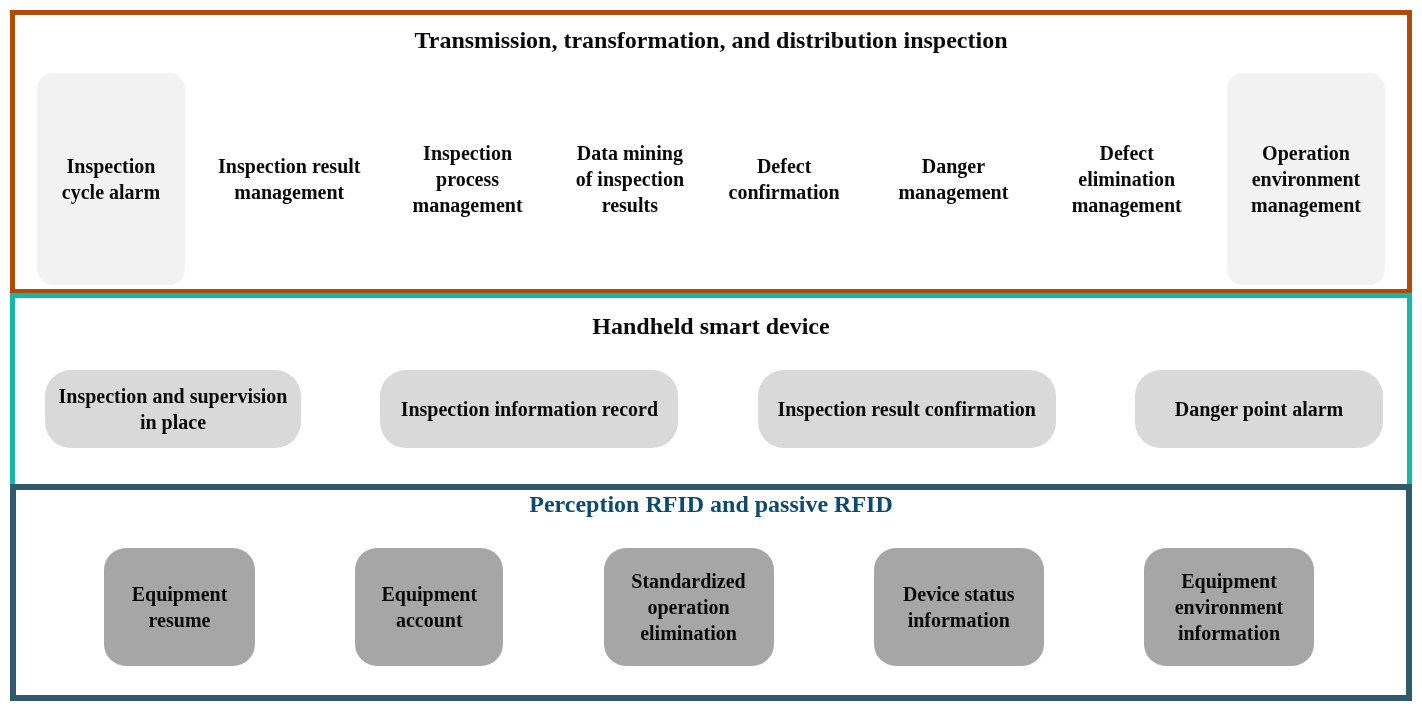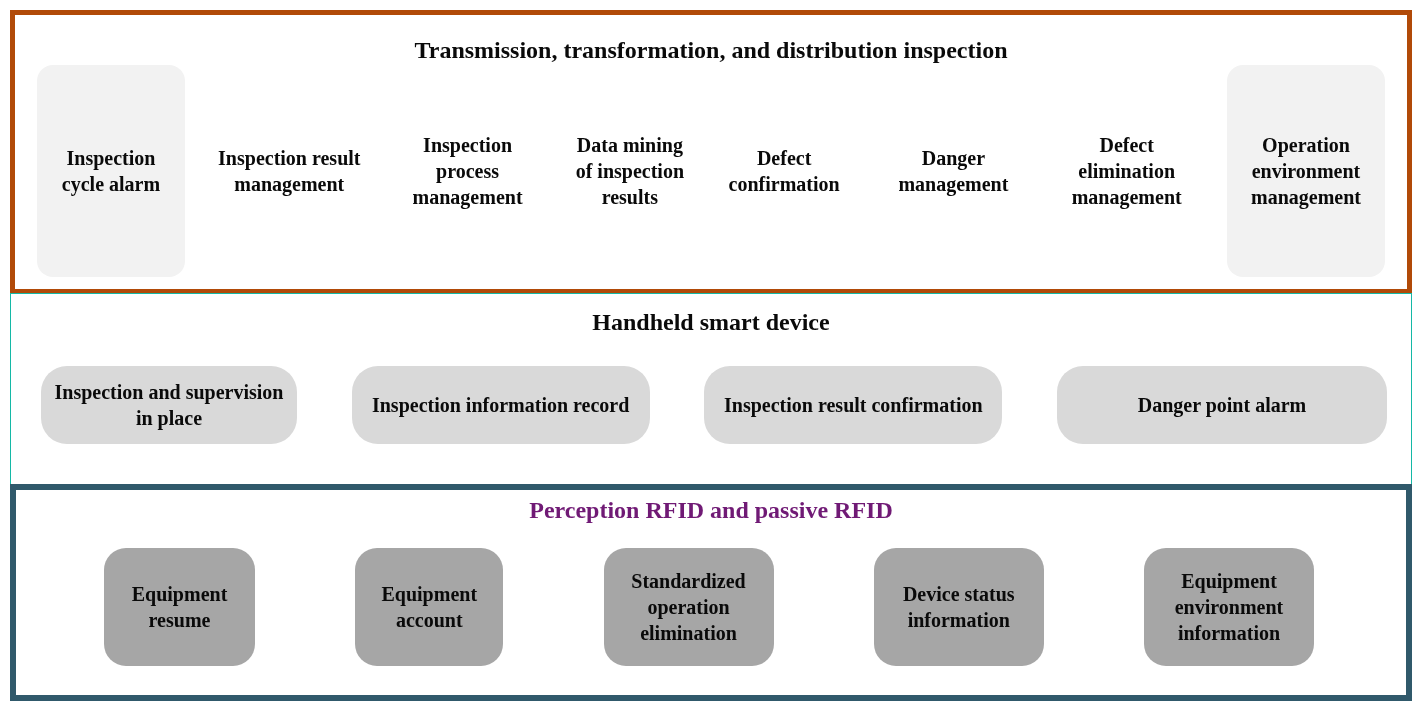--- a/index.html
+++ b/index.html
@@ -26,49 +26,49 @@
   }
   .panel-top {
     top: 10px;
     height: 284px;
     border: 5px solid #b14a08;
     z-index: 1;
   }
   .panel-mid {
     top: 293px;
     height: 198px;
-    border: 1px solid #14b8a6;
+    border: 5px solid #14b8a6;
     z-index: 1;
   }
   .panel-bottom {
     top: 484px;
     height: 217px;
     border: 6px solid #30596b;
     z-index: 2;
   }
   .panel-title {
     margin: 0;
     text-align: center;
     font-size: 24px;
     line-height: 1.2;
     font-weight: bold;
   }
-  .panel-top .panel-title { margin-top: 21px; color: #0a0a0a; }
+  .panel-top .panel-title { margin-top: 11px; color: #0a0a0a; }
   .panel-mid .panel-title { margin-top: 14px; color: #0a0a0a; }
-  .panel-bottom .panel-title { margin-top: 6px; color: #701a75; text-align: center; }
+  .panel-bottom .panel-title { color: #0c4a6e; text-align: center; }
   .row {
     position: absolute;
     display: flex;
     justify-content: space-between;
     align-items: stretch;
   }
   .row-top {
     left: 22px;
     right: 22px;
-    top: 50px;
+    top: 58px;
     height: 212px;
   }
   .row-mid {
     left: 30px;
     right: 24px;
     top: 72px;
     height: 78px;
   }
   .row-bottom {
     left: 88px;
@@ -127,21 +127,21 @@
       <div class="item card-light" style="width:158px">Operation environment management</div>
     </div>
   </section>
 
   <section class="panel panel-mid">
     <h2 class="panel-title">Handheld smart device</h2>
     <div class="row row-mid">
       <div class="item card-mid" style="width:256px">Inspection and supervision in place</div>
       <div class="item card-mid" style="width:298px">Inspection information record</div>
       <div class="item card-mid" style="width:298px">Inspection result confirmation</div>
-      <div class="item card-mid" style="width:330px">Danger point alarm</div>
+      <div class="item card-mid" style="width:248px">Danger point alarm</div>
     </div>
   </section>
 
   <section class="panel panel-bottom">
     <h2 class="panel-title">Perception RFID and passive RFID</h2>
     <div class="row row-bottom">
       <div class="item card-dark" style="width:151px">Equipment resume</div>
       <div class="item card-dark" style="width:148px">Equipment account</div>
       <div class="item card-dark" style="width:170px">Standardized operation elimination</div>
       <div class="item card-dark" style="width:170px">Device status information</div>

